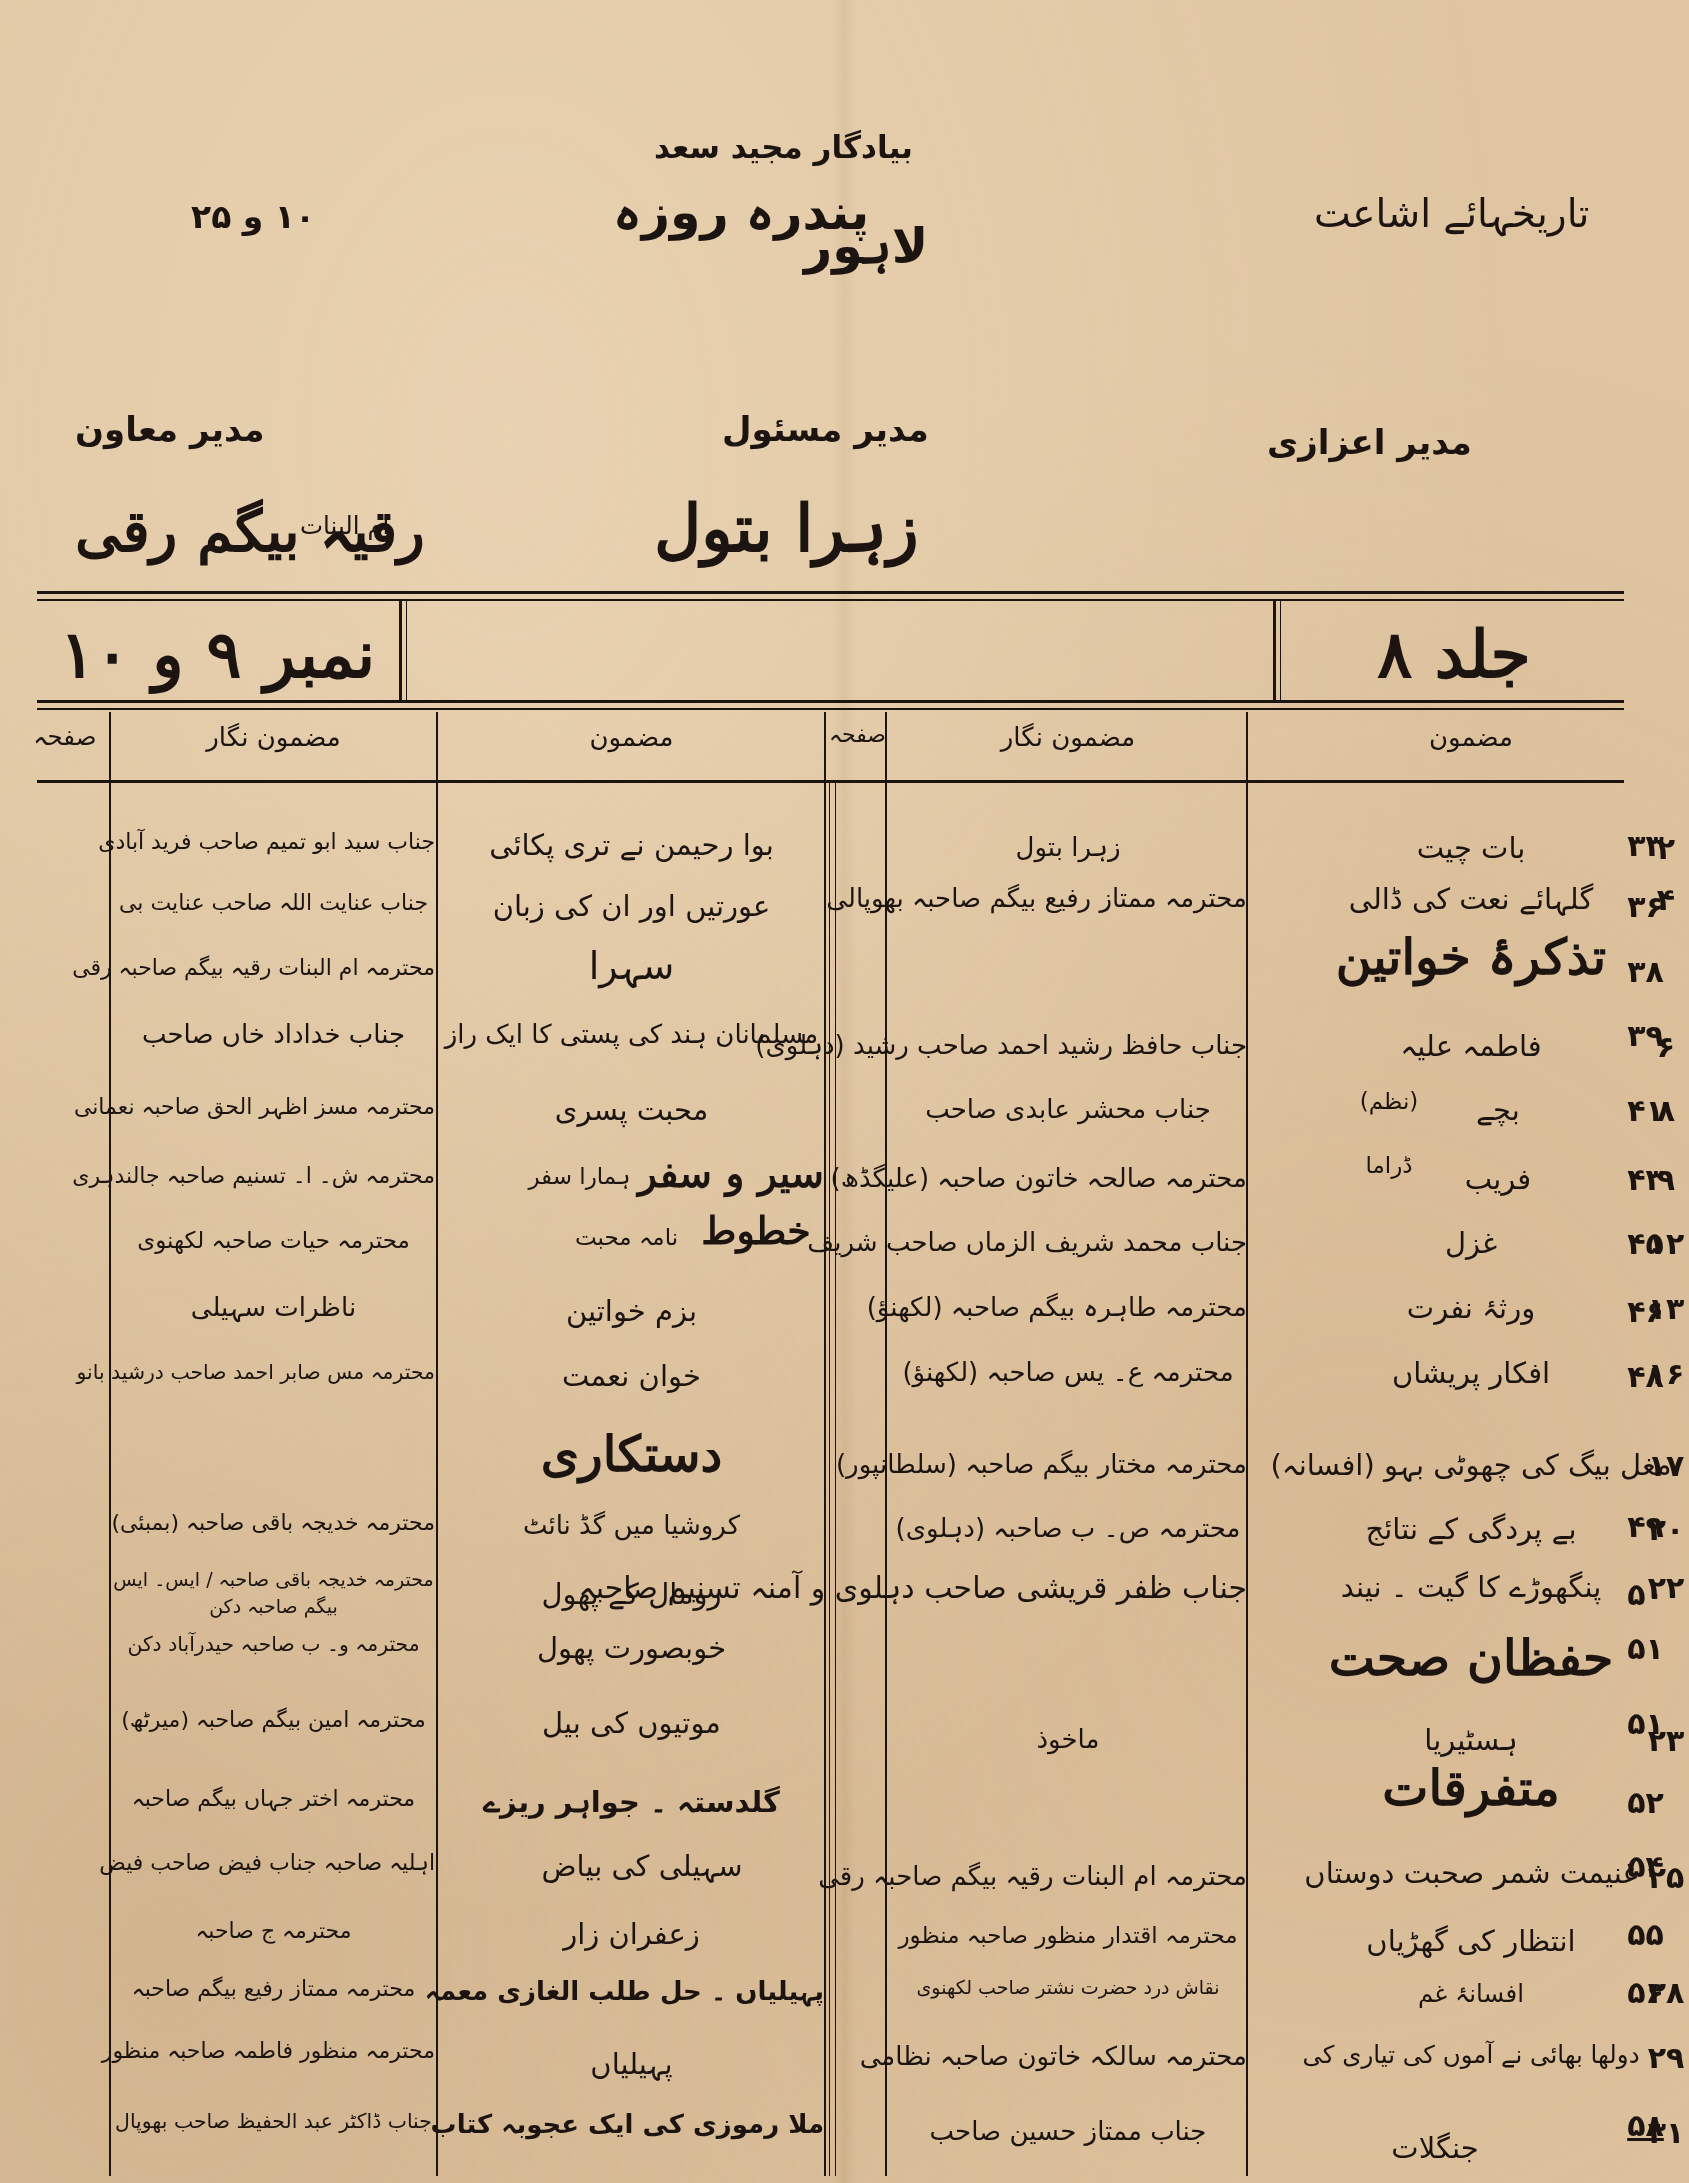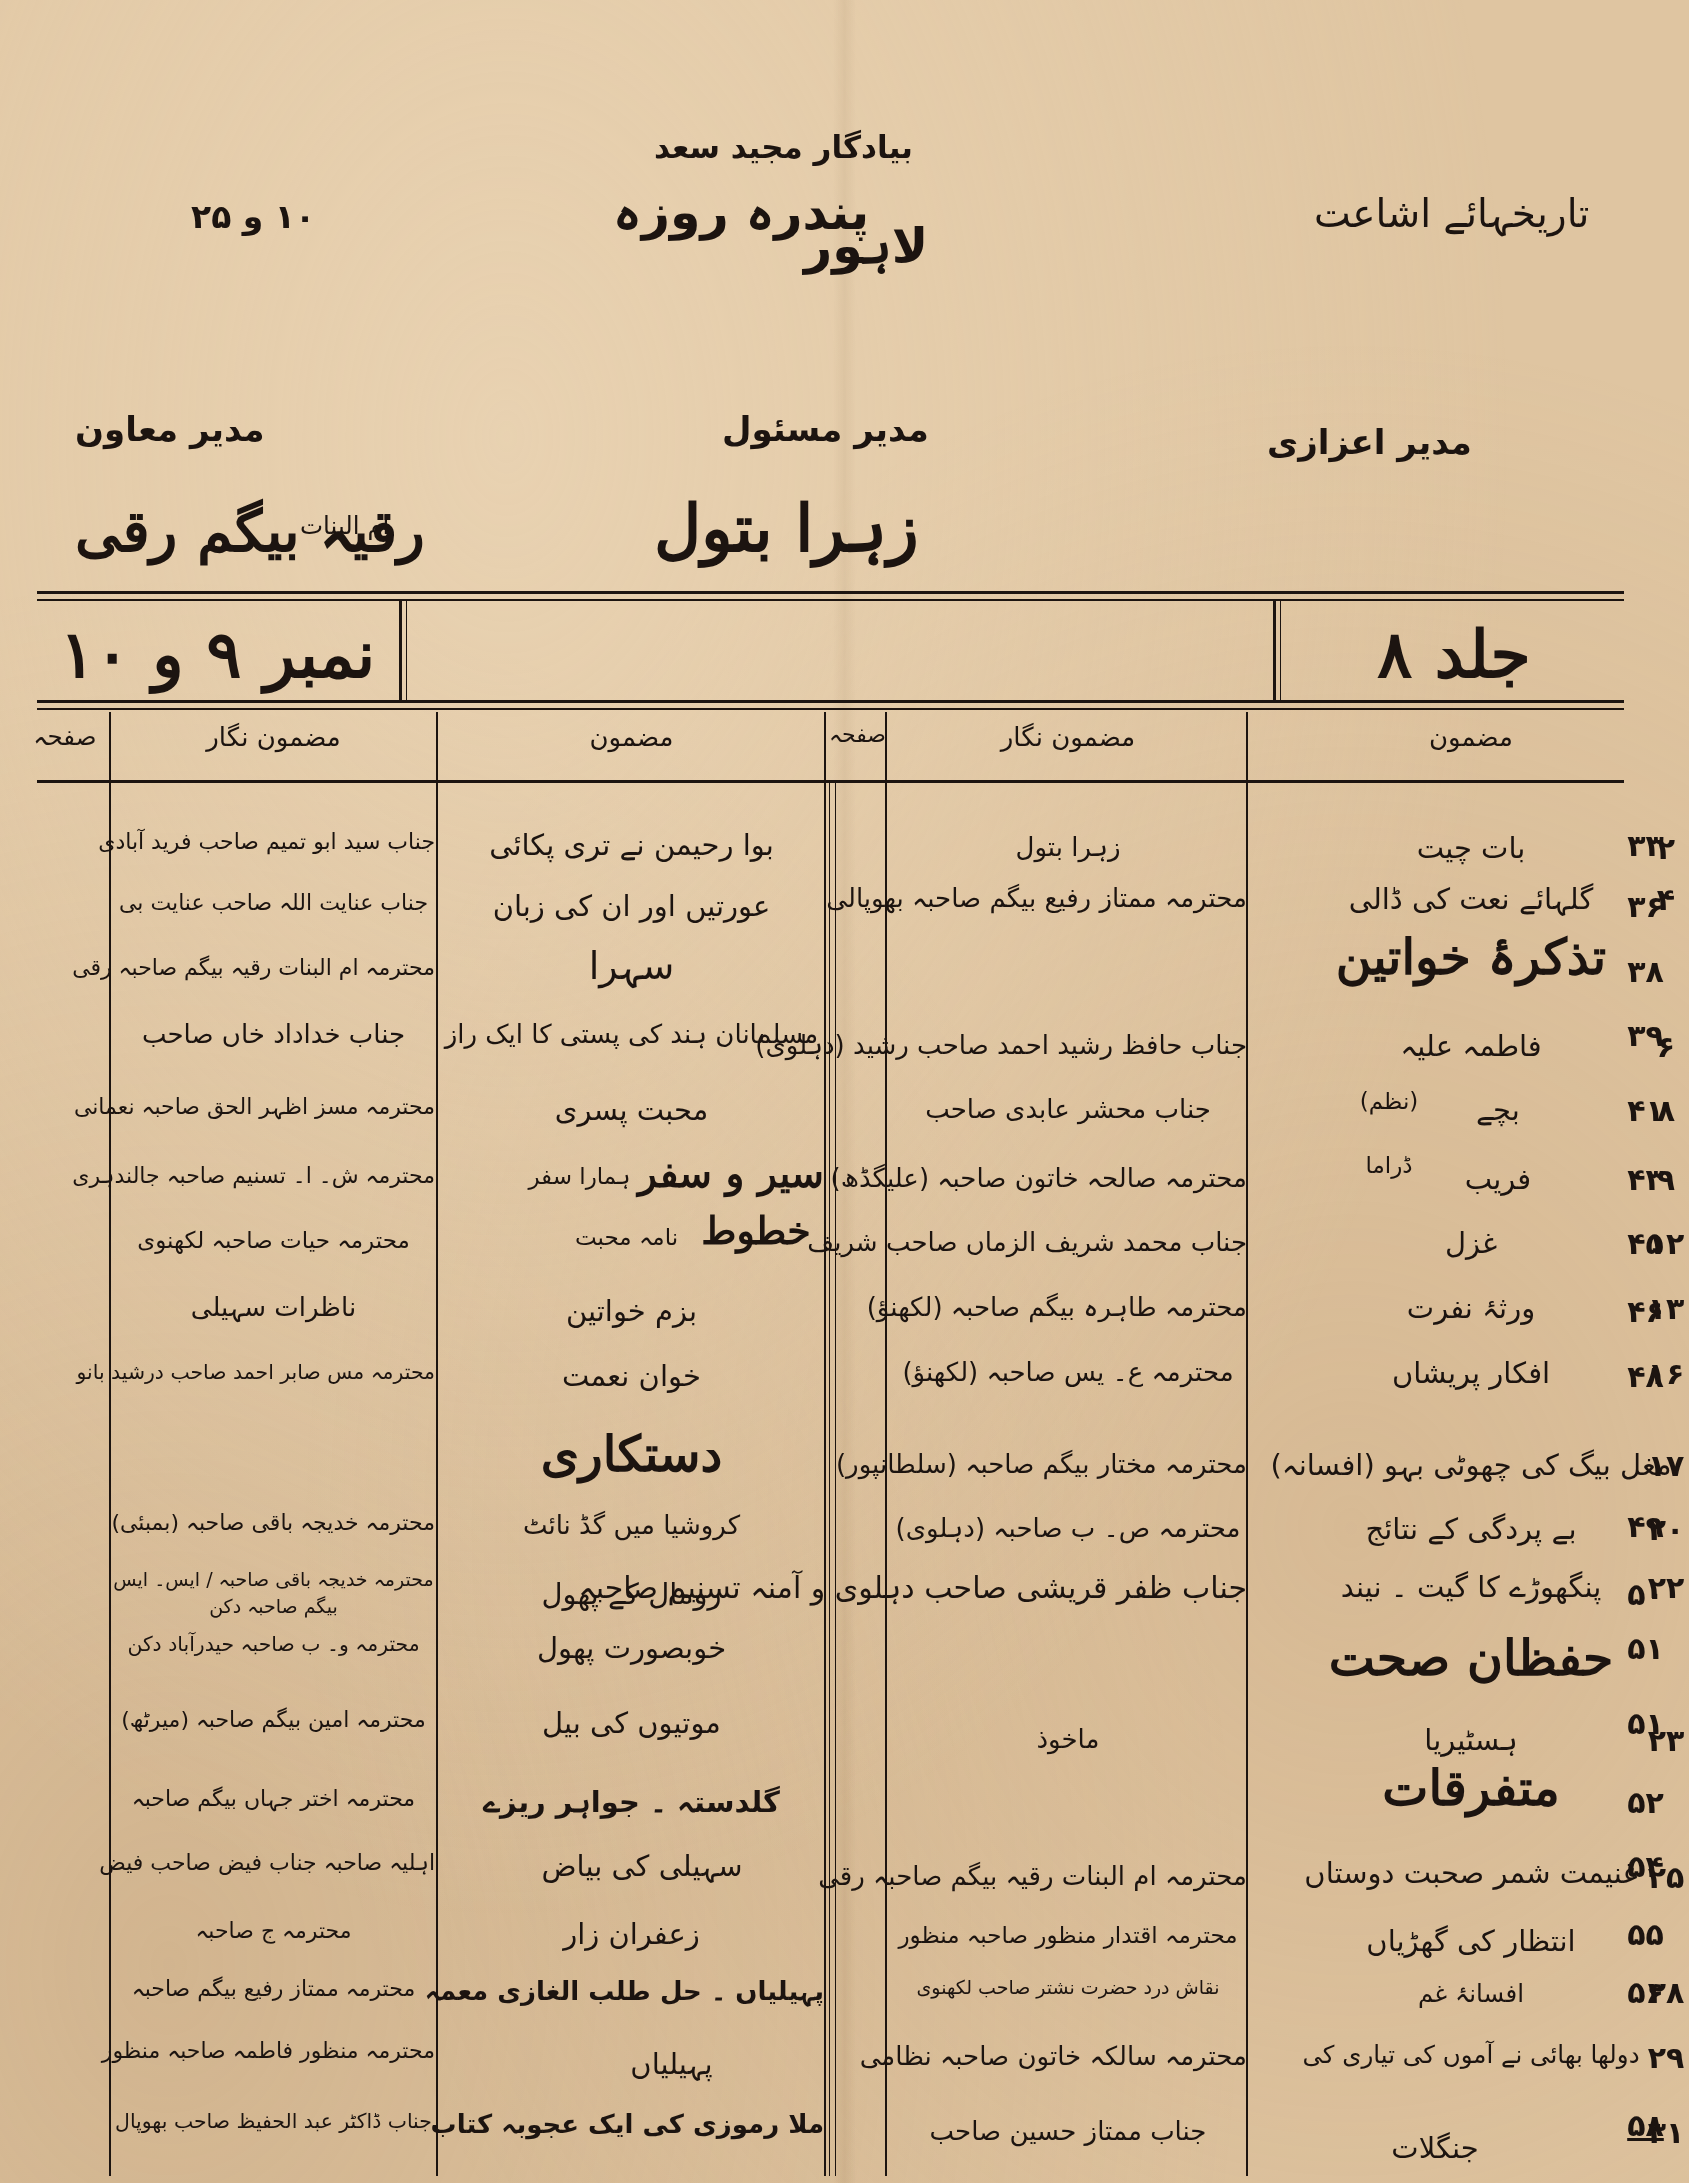--- a/index.html
+++ b/index.html
@@ -247,21 +247,21 @@
     <div class="cell page" style="left:20.4px;width:89px;top:1852px;">۵۴</div>
 
     <div class="cell subject" style="left:439px;width:385px;top:1920px;">زعفران زار</div>
     <div class="cell author" style="left:112px;width:323px;top:1920px;font-size:22px;">محترمہ ج صاحبہ</div>
     <div class="cell page" style="left:20.4px;width:89px;top:1920px;">۵۵</div>
 
     <div class="cell subject" style="left:439px;width:385px;top:1978px;font-size:26px;font-weight:bold;">پہیلیاں ۔ حل طلب الغازی معمہ</div>
     <div class="cell author" style="left:112px;width:323px;top:1978px;font-size:22px;">محترمہ ممتاز رفیع بیگم صاحبہ</div>
     <div class="cell page" style="left:20.4px;width:89px;top:1978px;">۵۶</div>
 
-    <div class="cell subject" style="left:439px;width:385px;top:2050px;padding-left:40px;">پہیلیاں</div>
+    <div class="cell subject" style="left:439px;width:385px;top:2050px;">پہیلیاں</div>
     <div class="cell author" style="left:112px;width:323px;top:2040px;font-size:22px;">محترمہ منظور فاطمہ صاحبہ منظور</div>
 
     <div class="cell subject" style="left:439px;width:385px;top:2111px;font-size:26px;font-weight:bold;">ملا رموزی کی ایک عجوبہ کتاب</div>
     <div class="cell author" style="left:112px;width:323px;top:2111px;font-size:20.4px;">جناب ڈاکٹر عبد الحفیظ صاحب بھوپال</div>
     <div class="cell page" style="left:20.4px;width:89px;top:2111px;text-decoration:underline;">۵۸</div>
   </div>
 
 </div>
 
 

